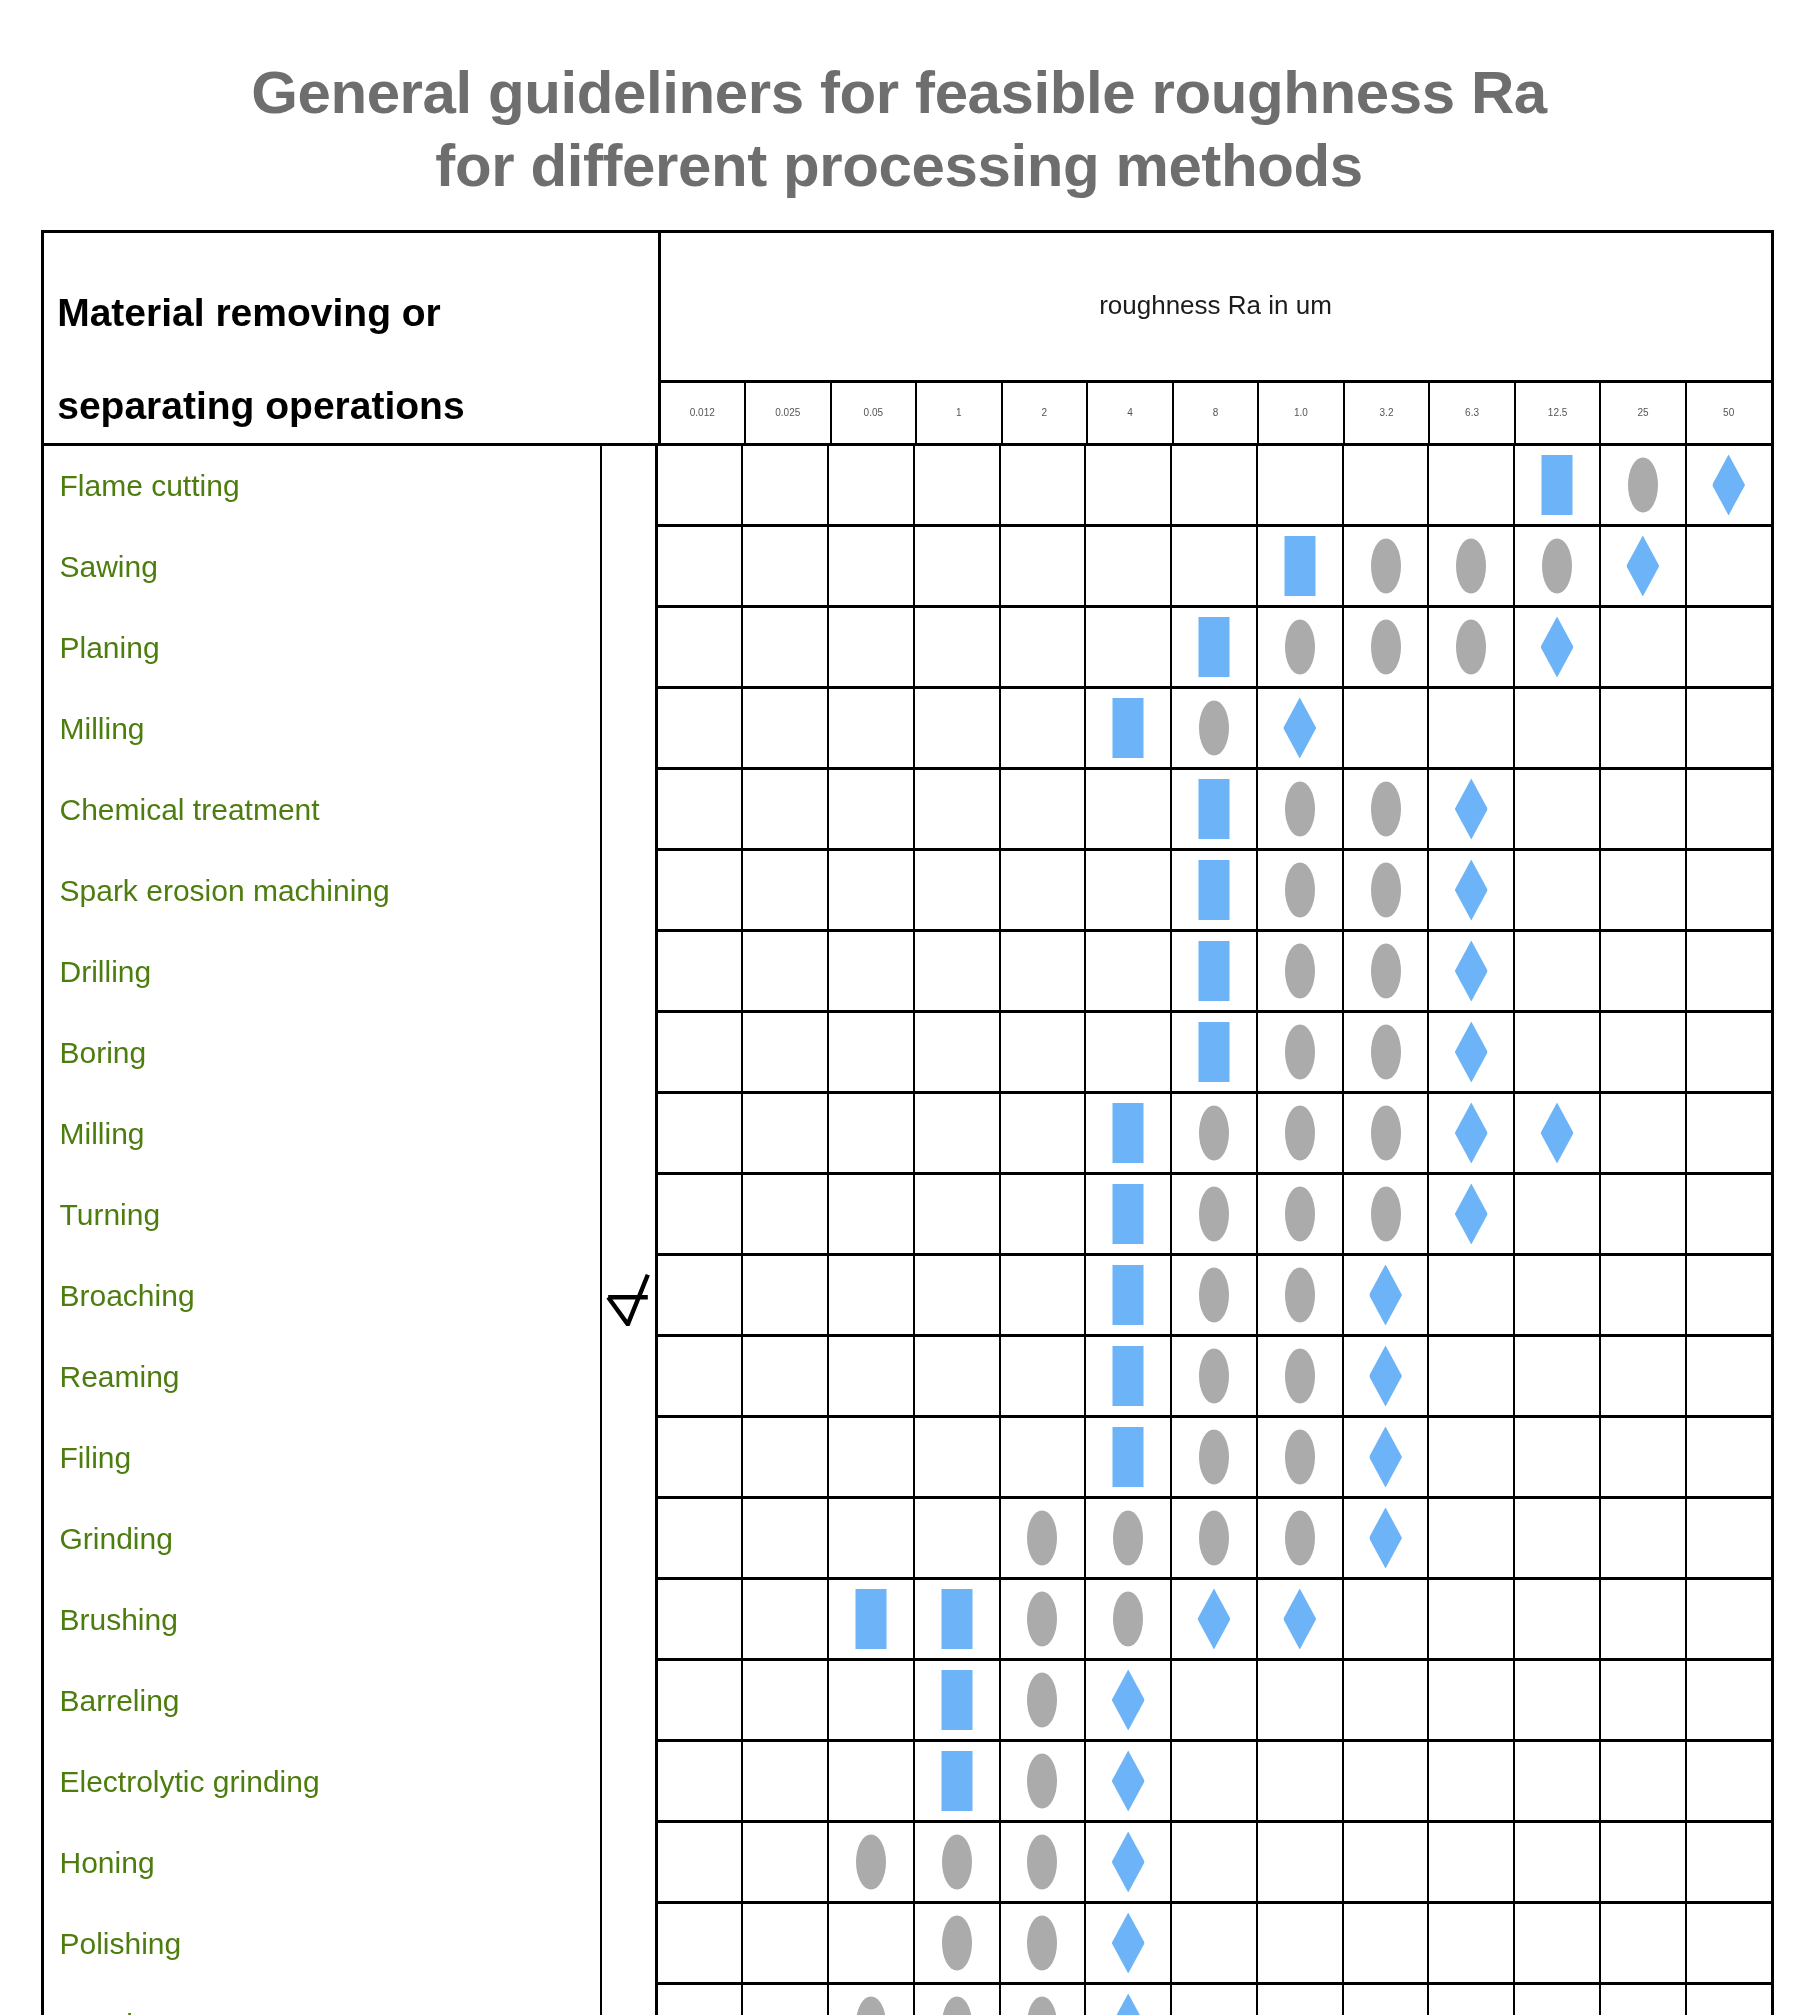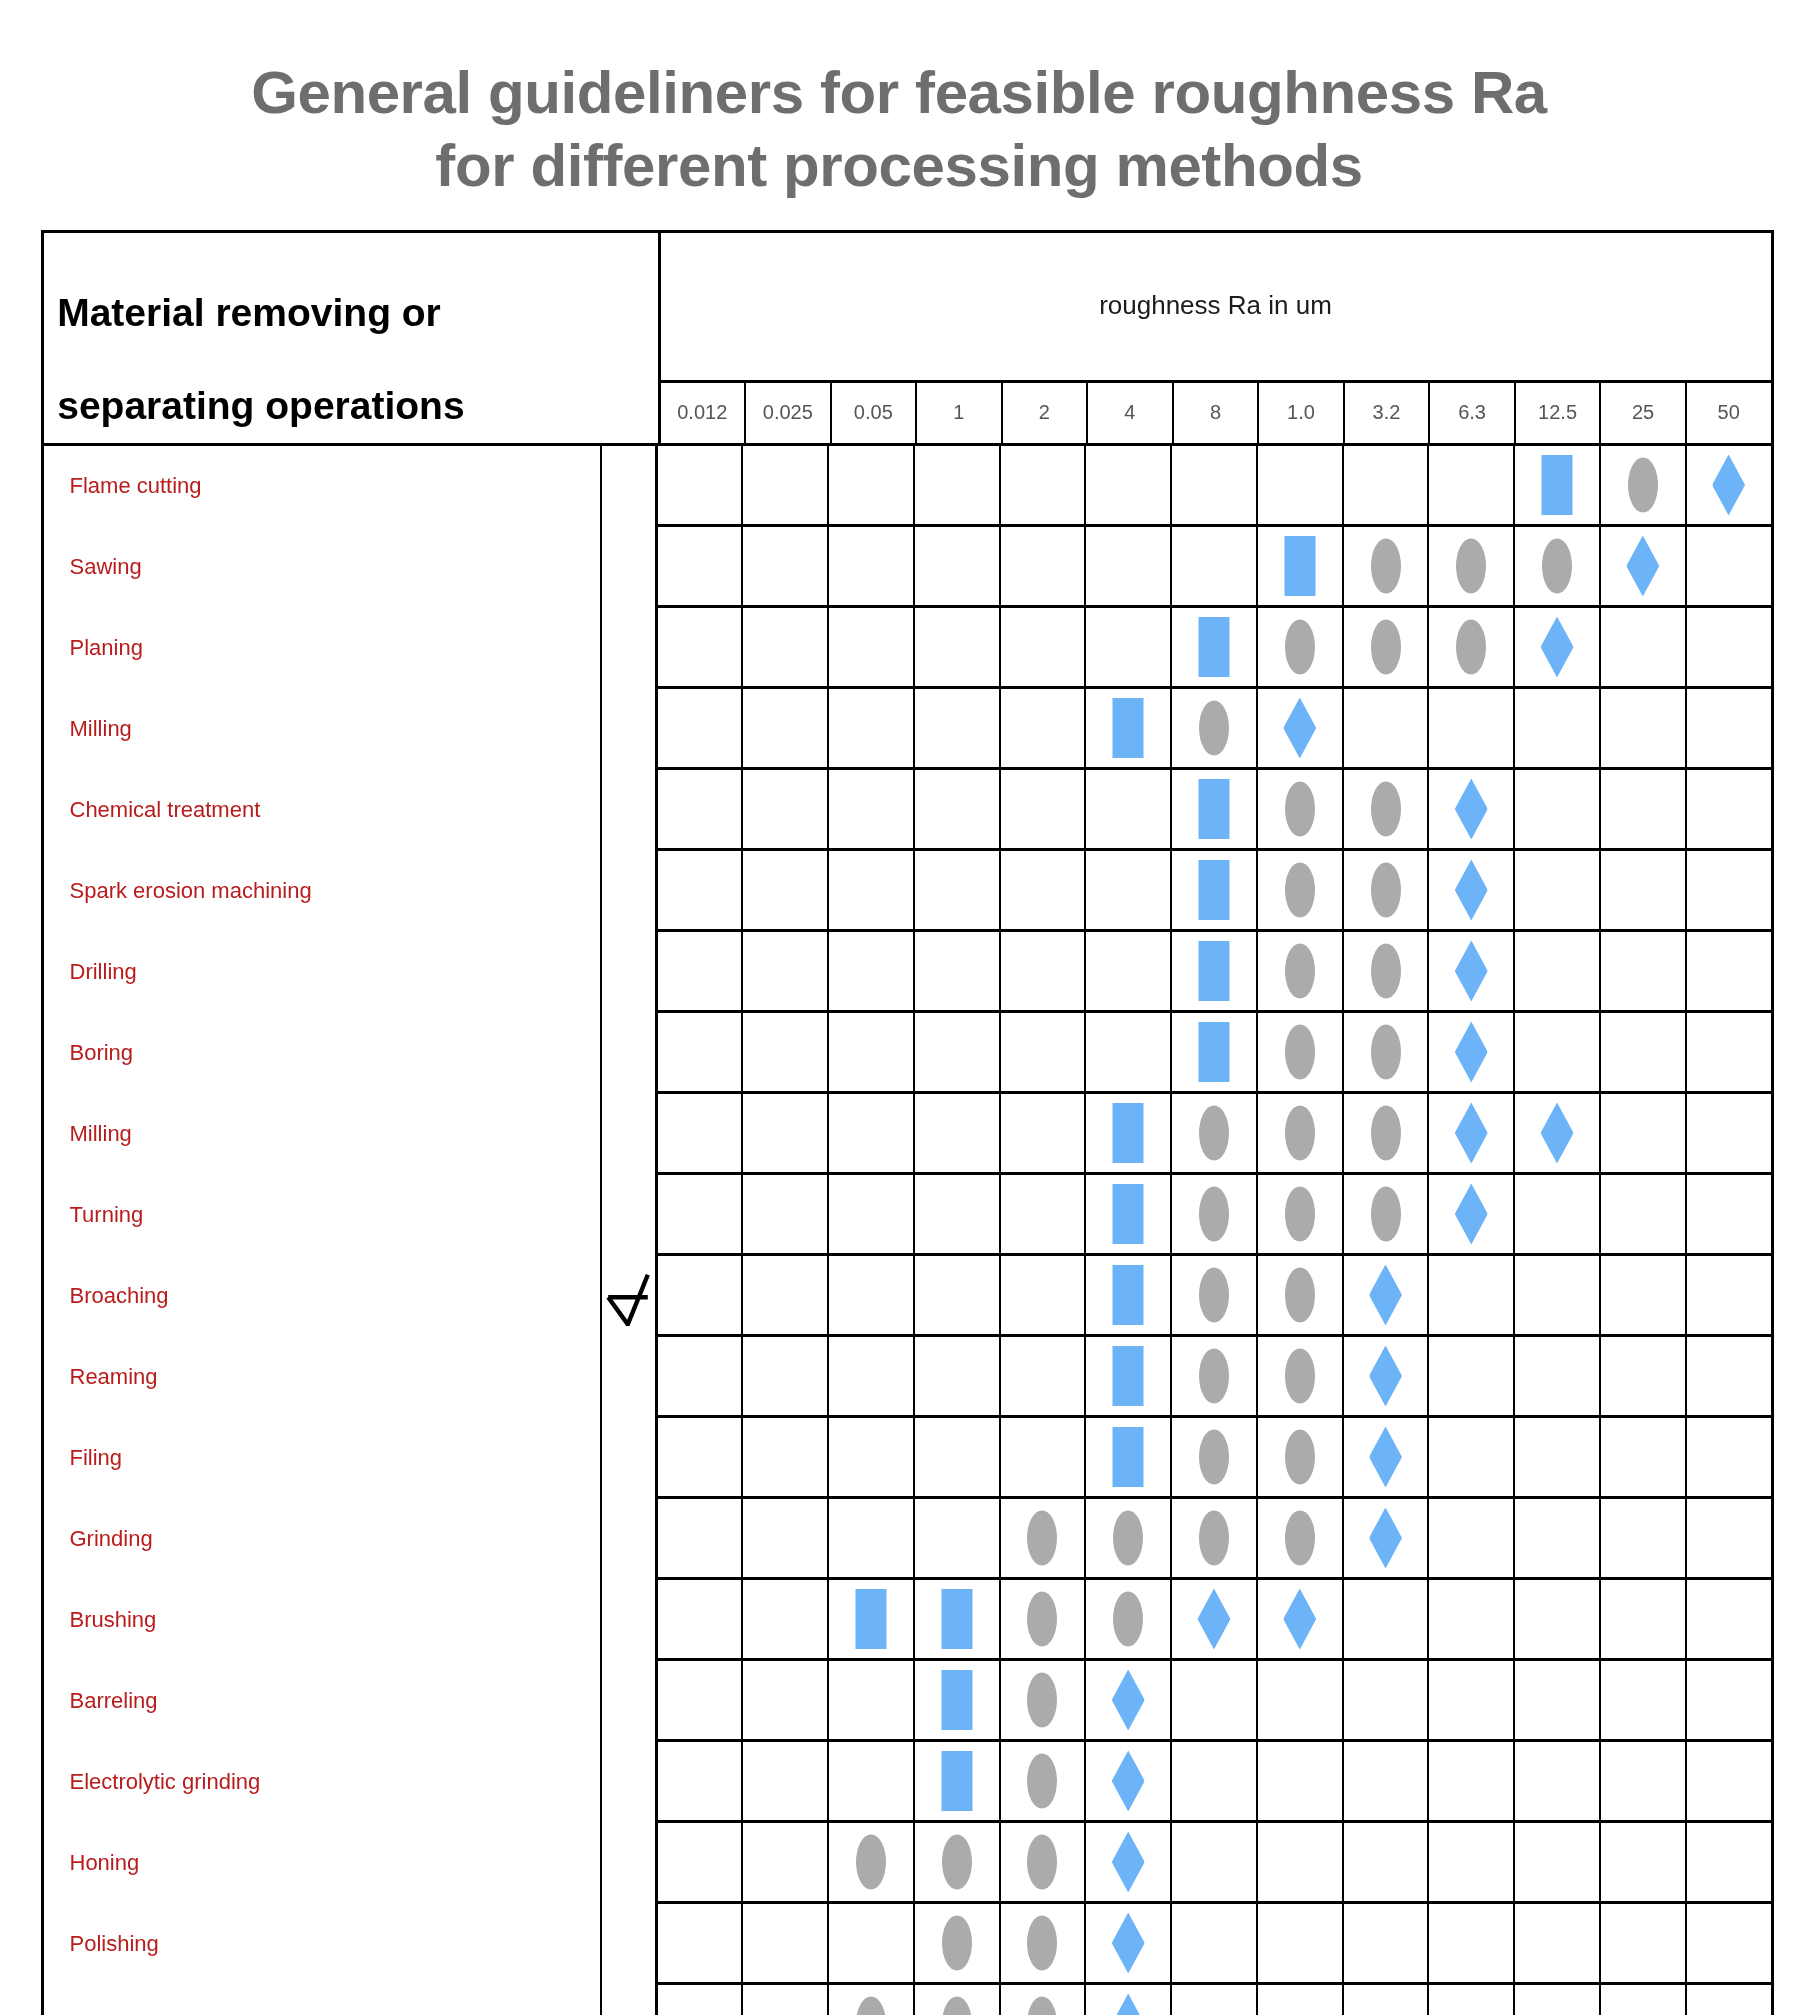--- a/index.html
+++ b/index.html
@@ -62,37 +62,37 @@
     flex: 1 1 auto;
     display: flex; align-items: center; justify-content: center;
     font-size: 26px; color: #1c1c1c;
     border-bottom: 3.6px solid #000;
     padding: 8.9px 0 10.5px 0;
   }
   .hdr-cols { display: flex; height: 60px; }
   .hdr-col {
     flex: 1 1 0;
     display: flex; align-items: center; justify-content: center;
-    font-size: 20px; color: #555;
+    font-size: 10px; color: #555;
     border-right: 2.4px solid #000;
   }
   .hdr-col:last-child { border-right: none; }
 
   
   .body-block { display: flex; }
   .labels-col {
     width: 558px; flex: 0 0 558px;
     border-right: 2.4px solid #000;
   }
   .label-cell {
     height: 81px;
     display: flex; align-items: center;
-    padding-left: 26px;
-    font-size: 22px;
-    color: #b91c1c;
+    padding-left: 16px;
+    font-size: 30px;
+    color: #4d7c0f;
   }
   .sym-col {
     width: 56px; flex: 0 0 56px;
     border-right: 3.6px solid #000;
     position: relative;
   }
   .finish-symbol {
     position: absolute; left: 50%; top: 50%;
     transform: translate(-50%,-50%);
     width: 46px; height: 60px;

